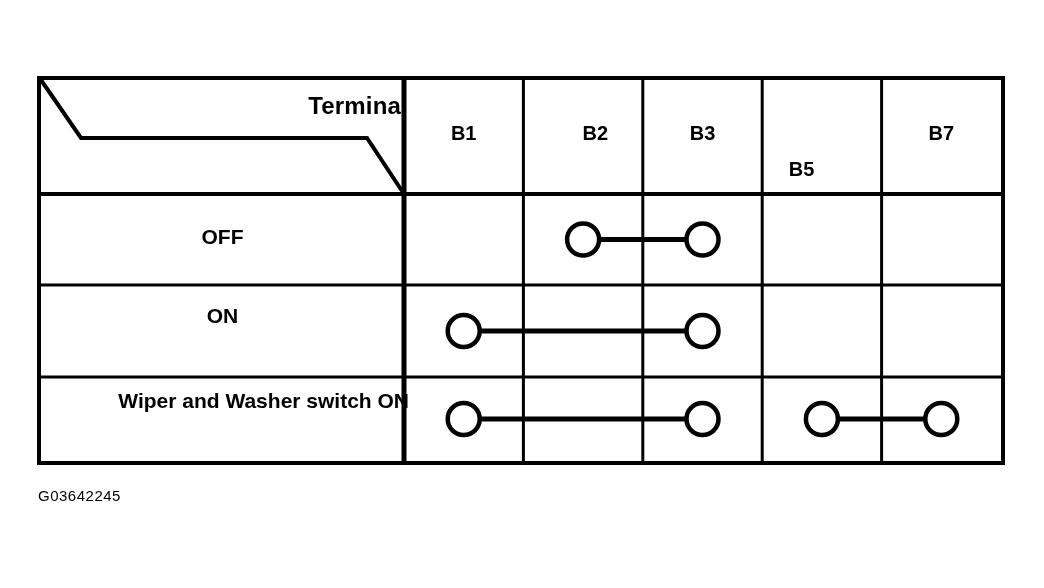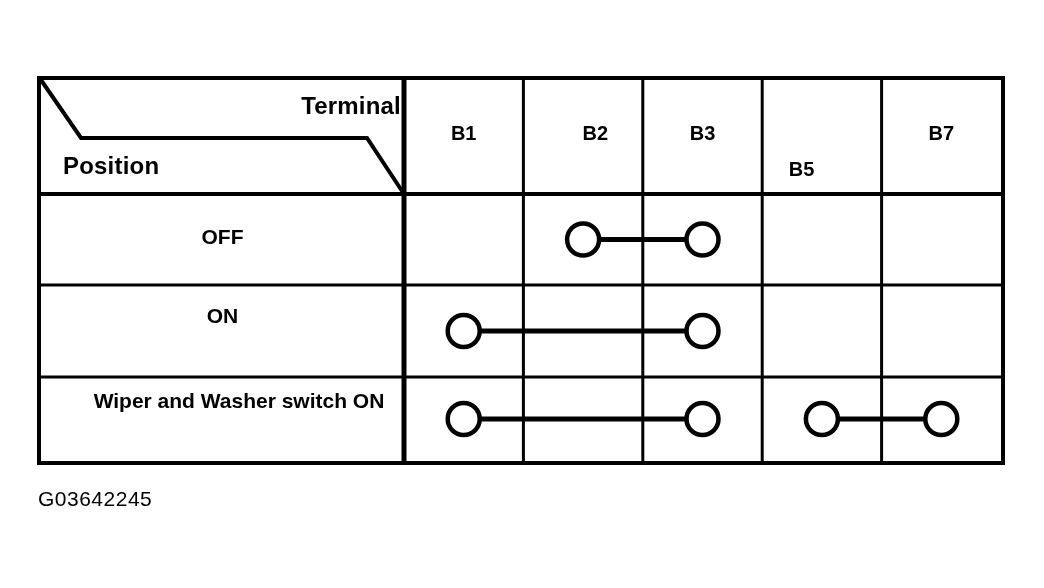--- a/index.html
+++ b/index.html
@@ -39,21 +39,21 @@
     left: 0;
     top: 0;
     width: 100%;
     height: 100%;
     overflow: visible;
   }
 
   
   .hdr-terminal {
     position: absolute;
-    left: 40px;
+    left: 47px;
     top: 12px;
     width: 320px;
     text-align: right;
     font-size: 24px;
     font-weight: bold;
     letter-spacing: 0.2px;
     white-space: nowrap;
   }
   .hdr-position {
     position: absolute;
@@ -79,33 +79,33 @@
   .row-label {
     position: absolute;
     left: 0;
     width: 363px;
     font-size: 21px;
     font-weight: bold;
     text-align: center;
     white-space: nowrap;
   }
   .row-label.left-align {
-    text-align: center;
+    text-align: right;
     left: 28px;
     width: 340px;
     white-space: normal;
     line-height: 1.18;
   }
 
   
   #caption {
     position: absolute;
     left: 38px;
     top: 487px;
-    font-size: 21px;
+    font-size: 15px;
     font-weight: normal;
     letter-spacing: 0.5px;
     white-space: nowrap;
   }
 </style>
 </head>
 <body>
 
 <div id="page">
 
@@ -129,21 +129,20 @@
         <circle cx="661.5" cy="251" r="16" fill="#ffffff" stroke="#000000" stroke-width="4.5"></circle>
         <line x1="438.7" y1="339" x2="645.5" y2="339" stroke="#000000" stroke-width="5"></line>
         <circle cx="422.7" cy="339" r="16" fill="#ffffff" stroke="#000000" stroke-width="4.5"></circle>
         <circle cx="661.5" cy="339" r="16" fill="#ffffff" stroke="#000000" stroke-width="4.5"></circle>
         <line x1="796.9000000000001" y1="339" x2="884.3000000000001" y2="339" stroke="#000000" stroke-width="5"></line>
         <circle cx="780.9000000000001" cy="339" r="16" fill="#ffffff" stroke="#000000" stroke-width="4.5"></circle>
         <circle cx="900.3000000000001" cy="339" r="16" fill="#ffffff" stroke="#000000" stroke-width="4.5"></circle>
       </svg>
 
     <div class="hdr-terminal">Terminal</div>
-    <div class="hdr-position">Position</div>
 
     <div id="col-heads">
         <div class="col-head" style="left: 363px; width: 119.4px;">B1</div>
         <div class="col-head" style="left: 482.4px; width: 144px;">B2</div>
         <div class="col-head" style="left: 601.8px; width: 119.4px;">B3</div>
         <div class="col-head" style="left: 695px; width: 131px; margin-top: 36px;">B5</div>
         <div class="col-head" style="left: 840.6px; width: 119.4px;">B7</div>
       </div>
     <div id="row-labels">
         <div class="row-label" style="top: 144.5px;">OFF</div>

